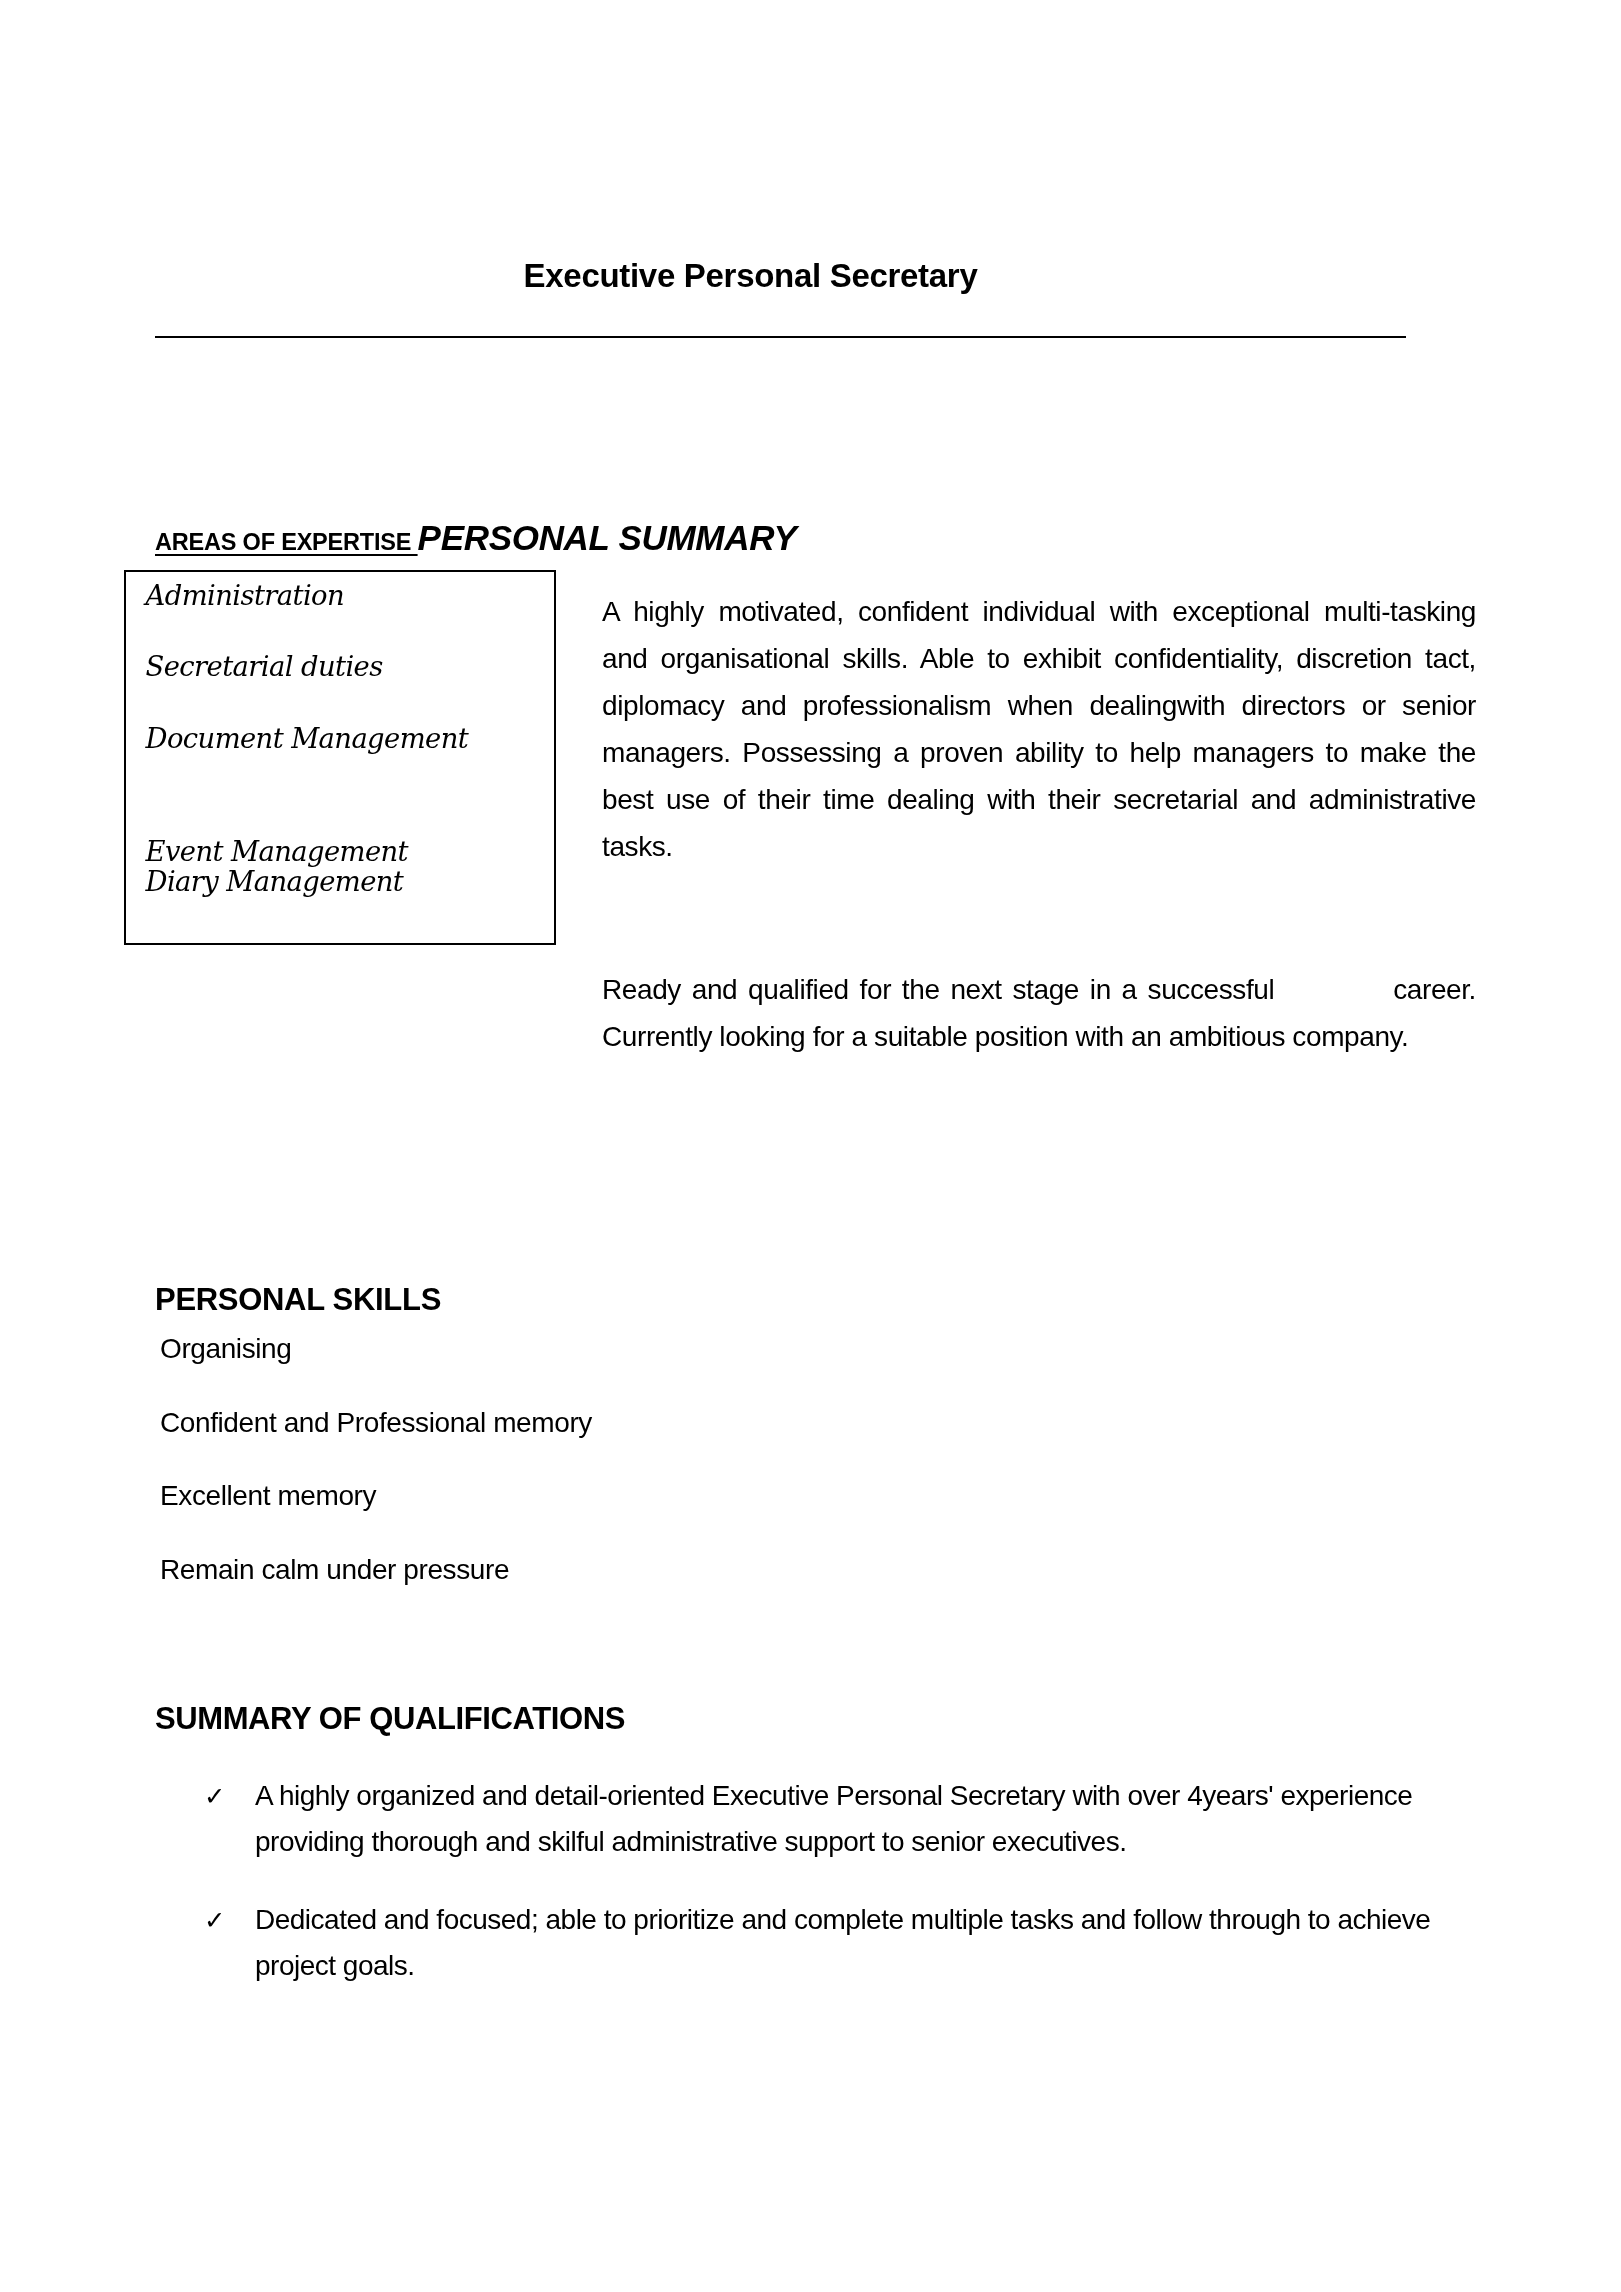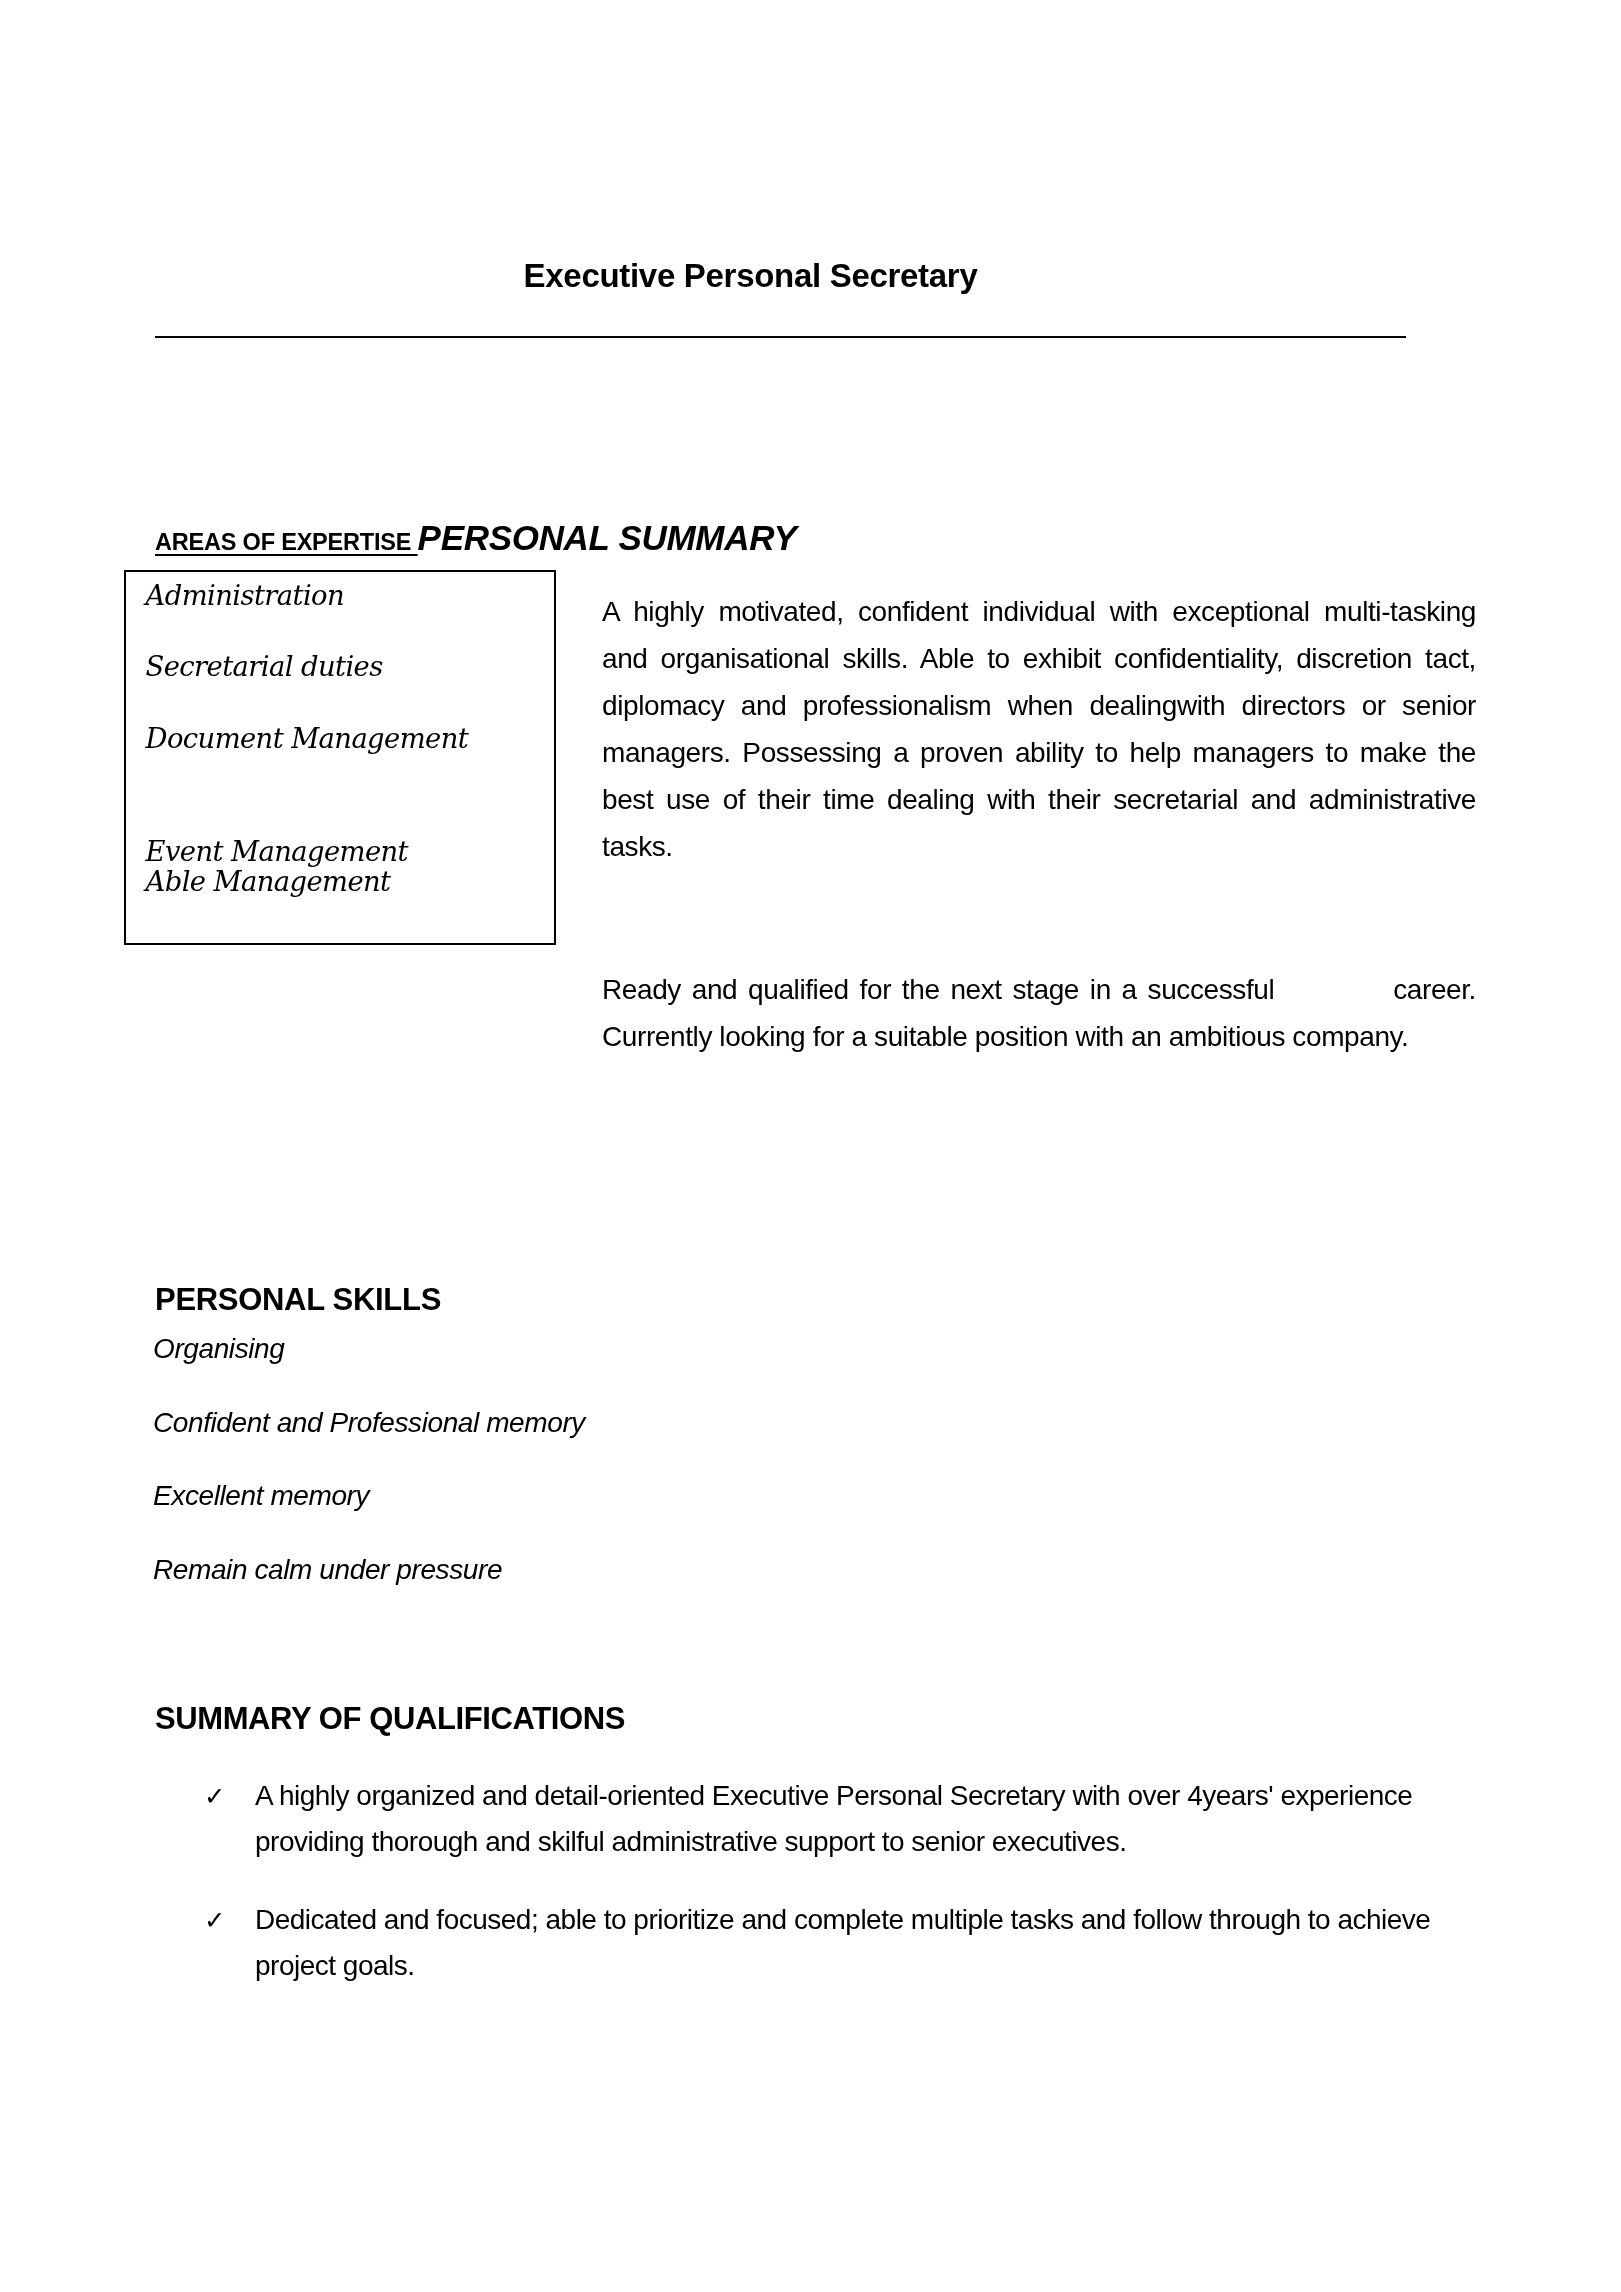--- a/index.html
+++ b/index.html
@@ -82,23 +82,22 @@
 
     
     .skills-heading {
       left: 155px; top: 1282px;
       font-size: 31px;
       font-weight: bold;
       letter-spacing: -0.3px;
     }
     .skill-item {
       position: absolute;
-      left: 153px;
+      left: 160px;
       font-size: 28px;
-      font-style: italic;
       letter-spacing: -0.4px;
       white-space: nowrap;
     }
 
     
     .qual-heading {
       left: 155px; top: 1701px;
       font-size: 31px;
       font-weight: bold;
       letter-spacing: -0.4px;
@@ -132,21 +131,21 @@
 
 <div class="abs headings-row">
   <span class="areas-label">AREAS OF EXPERTISE </span><span class="summary-heading">PERSONAL SUMMARY</span>
 </div>
 
 <div class="abs expertise-box">
   <div class="expertise-item" style="top:7.8px;">Administration</div>
   <div class="expertise-item" style="top:79px;">Secretarial duties</div>
   <div class="expertise-item" style="top:151px;">Document Management</div>
   <div class="expertise-item" style="top:222px;margin-top:42px;">Event Management</div>
-  <div class="expertise-item" style="top:294px;">Able Management</div>
+  <div class="expertise-item" style="top:294px;">Diary Management</div>
 </div>
 
 <div class="abs summary-para para-1">A highly motivated, confident individual with exceptional multi-tasking and organisational skills. Able to exhibit confidentiality, discretion tact, diplomacy and professionalism when dealingwith directors or senior managers. Possessing a   proven ability to help managers to make the best use of their time dealing with their secretarial and administrative tasks.</div>
 <div class="abs summary-para para-2" style="white-space: pre-wrap;">Ready and qualified for the next stage in a successful           career. Currently looking for a suitable position with an ambitious company.</div>
 
 <div class="abs skills-heading">PERSONAL SKILLS</div>
 <div class="skill-item" style="top:1333px;">Organising</div>
 <div class="skill-item" style="top:1407px;">Confident and Professional memory</div>
 <div class="skill-item" style="top:1480px;">Excellent memory</div>
 <div class="skill-item" style="top:1554px;">Remain calm under pressure</div>

